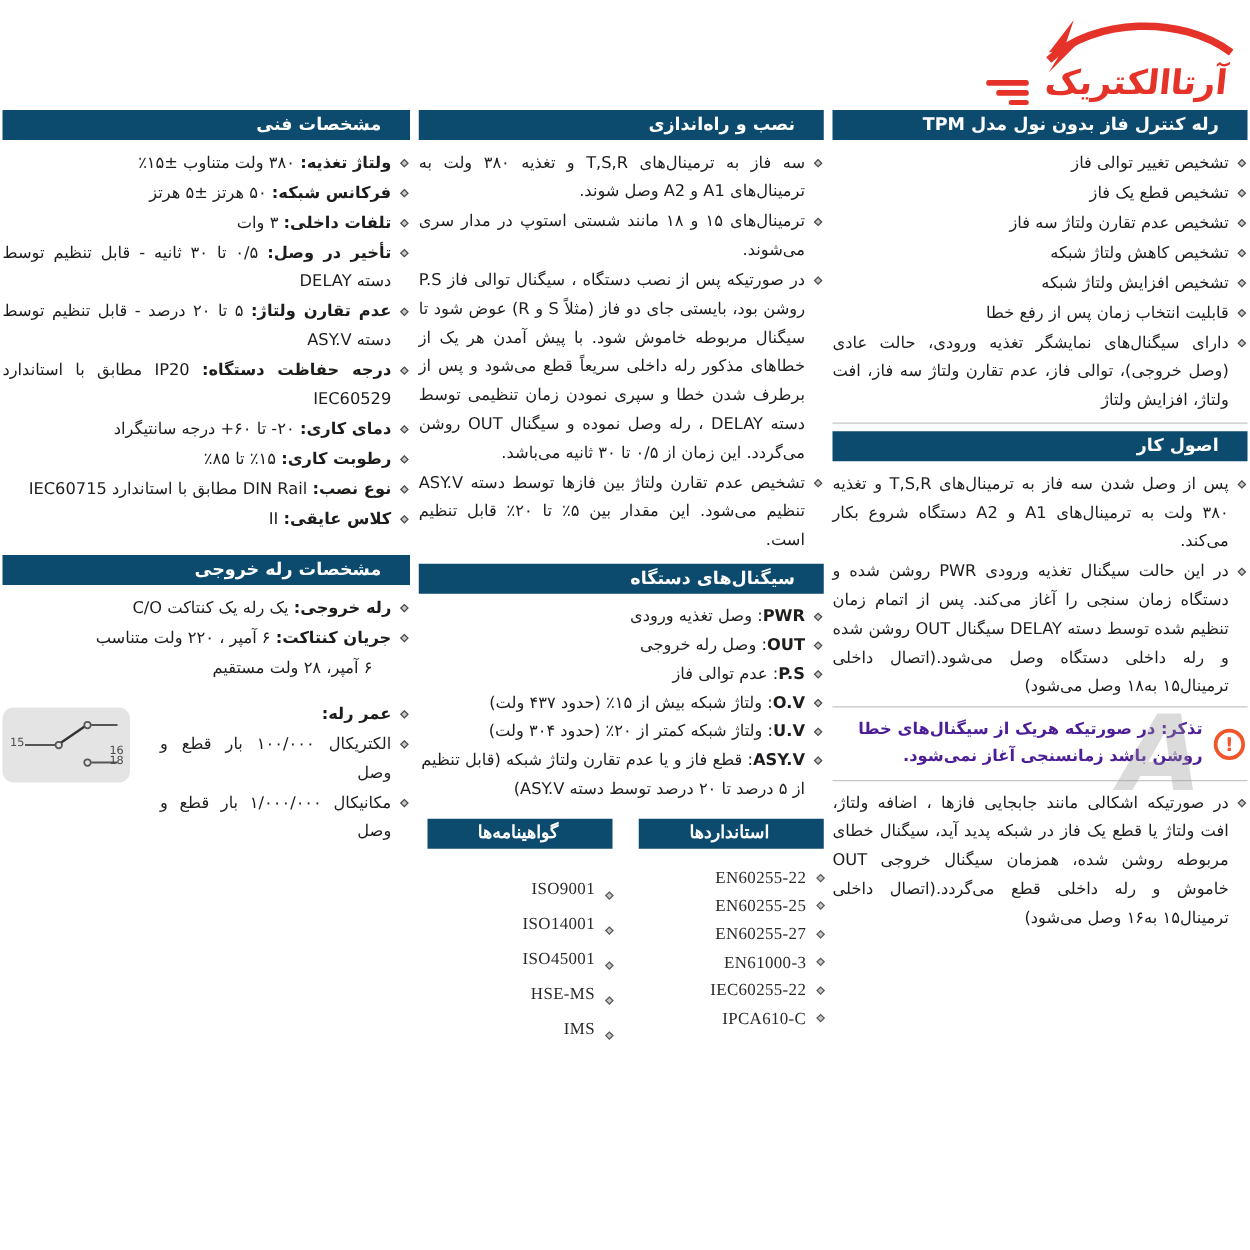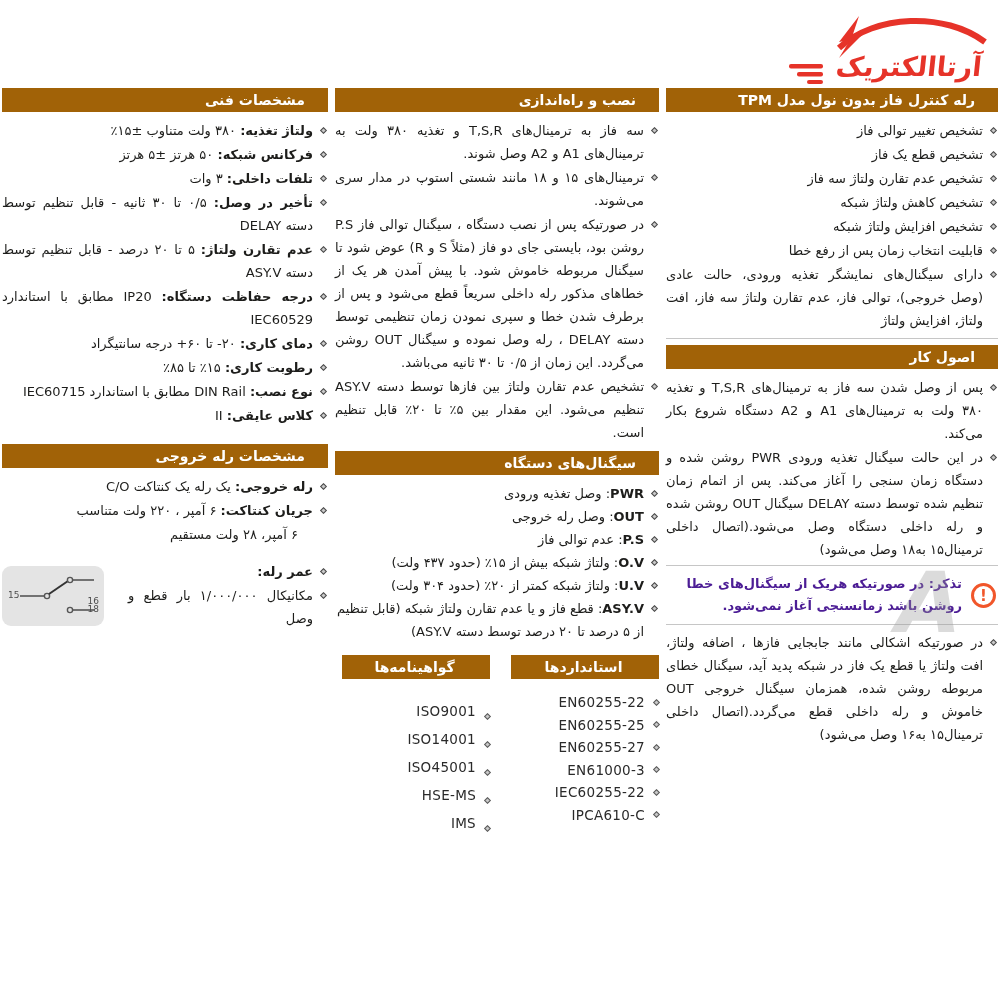--- a/index.html
+++ b/index.html
@@ -14,21 +14,21 @@
                color:#e63329; letter-spacing:-1px; transform:skewX(-6deg); white-space:nowrap; }
 
   
   .columns { position:absolute; top:88px; right:2px; left:2px; display:flex; gap:7px; }
   .col { flex:0 0 auto; }
   .col-right { width:332px; }
   .col-mid   { width:324px; }
   .col-left  { width:326px; }
 
   
-  .sec-header { display:flex; align-items:center; background:#a16207; height:24px; margin-bottom:7px;padding-left:12px; }
+  .sec-header { display:flex; align-items:center; background:#0c4a6e; height:24px; margin-bottom:7px;padding-left:12px; }
   .sec-header .orange { width:15px; background:#f1562a; flex:0 0 auto; }
   .sec-header .title { color:#ffffff; font-size:14px; font-weight:bold; line-height:24px;
                        padding:0 8px 0 4px; white-space:nowrap; }
   .mini-header { width:148px; }
   .mini-header .title { flex:1; text-align:center; padding:0 4px; }
 
   
   .li { position:relative; padding-right:15px; font-size:13px; line-height:23px;
         text-align:justify; text-align-last:right; margin-bottom:1px; }
   .diamond { position:absolute; right:2px; top:8.5px; width:5px; height:5px;
@@ -46,21 +46,21 @@
   .note-text { color:#4c1d95; font-weight:bold; font-size:13px; line-height:22px; text-align:right; }
   .watermark { position:absolute; left:230px; top:-12px; font-size:84px; font-weight:bold;
                color:#9b9b9b; opacity:.35; transform:skewX(-12deg); z-index:0; pointer-events:none;
                direction:ltr; }
 
   
   .sig { position:relative; padding-right:15px; font-size:13px; line-height:23px; text-align:right; }
 
   
   .bottom-row { display:flex; gap:14px; margin-top:12px; }
-  .bottom-row > div { flex:1; }
+  .bottom-row > div { flex:1;font-family:Liberation Serif, serif; }
   .mini-list { margin-top:12px; padding-left:18px; }
   .mini-item { display:flex; align-items:center; justify-content:flex-start; direction:rtl;
                font-size:13.5px; color:#2a2a2a; }
   .mini-item .mini-diamond { width:5px; height:5px; background:#c9c9c9; border:1.2px solid #5a5a5a;
                transform:rotate(45deg); margin-left:9px; flex:0 0 auto; }
   .mini-item .val { direction:ltr; unicode-bidi:isolate; letter-spacing:.3px; }
   .std-list .mini-item { height:22.5px; }
   .cert-list .mini-item { height:28px;align-items:flex-end; }
 
   
@@ -235,20 +235,21 @@
         <span class="title">مشخصات رله خروجی</span>
       </div>
 
       <div class="li"><span class="diamond"></span><span class="lbl">رله خروجی:</span> <span>یک رله یک کنتاکت C/O</span></div>
       <div class="li"><span class="diamond"></span><span class="lbl">جریان کنتاکت:</span> <span>۶ آمپر ، ۲۲۰ ولت متناسب</span></div>
       <div class="li" style="padding-right:30px">۶ آمپر، ۲۸ ولت مستقیم</div>
 
       <div class="relay-row">
         <div class="life">
           <div class="li"><span class="diamond"></span><span class="lbl">عمر رله:</span></div>
+          <div class="li"><span class="diamond"></span><span>الکتریکال ۱۰۰/۰۰۰ بار قطع و وصل</span></div>
           <div class="li"><span class="diamond"></span><span>مکانیکال ۱/۰۰۰/۰۰۰ بار قطع و وصل</span></div>
         </div>
         <div class="diagram">
           <svg viewBox="0 0 102 60">
             <line x1="18" y1="30" x2="42" y2="30" stroke="#555" stroke-width="1.6"></line>
             <circle cx="45" cy="30" r="2.6" fill="none" stroke="#555" stroke-width="1.4"></circle>
             <line x1="47" y1="28" x2="66" y2="15" stroke="#333" stroke-width="2"></line>
             <circle cx="68" cy="14" r="2.6" fill="none" stroke="#555" stroke-width="1.4"></circle>
             <line x1="71" y1="14" x2="92" y2="14" stroke="#555" stroke-width="1.6"></line>
             <circle cx="68" cy="44" r="2.6" fill="none" stroke="#555" stroke-width="1.4"></circle>

